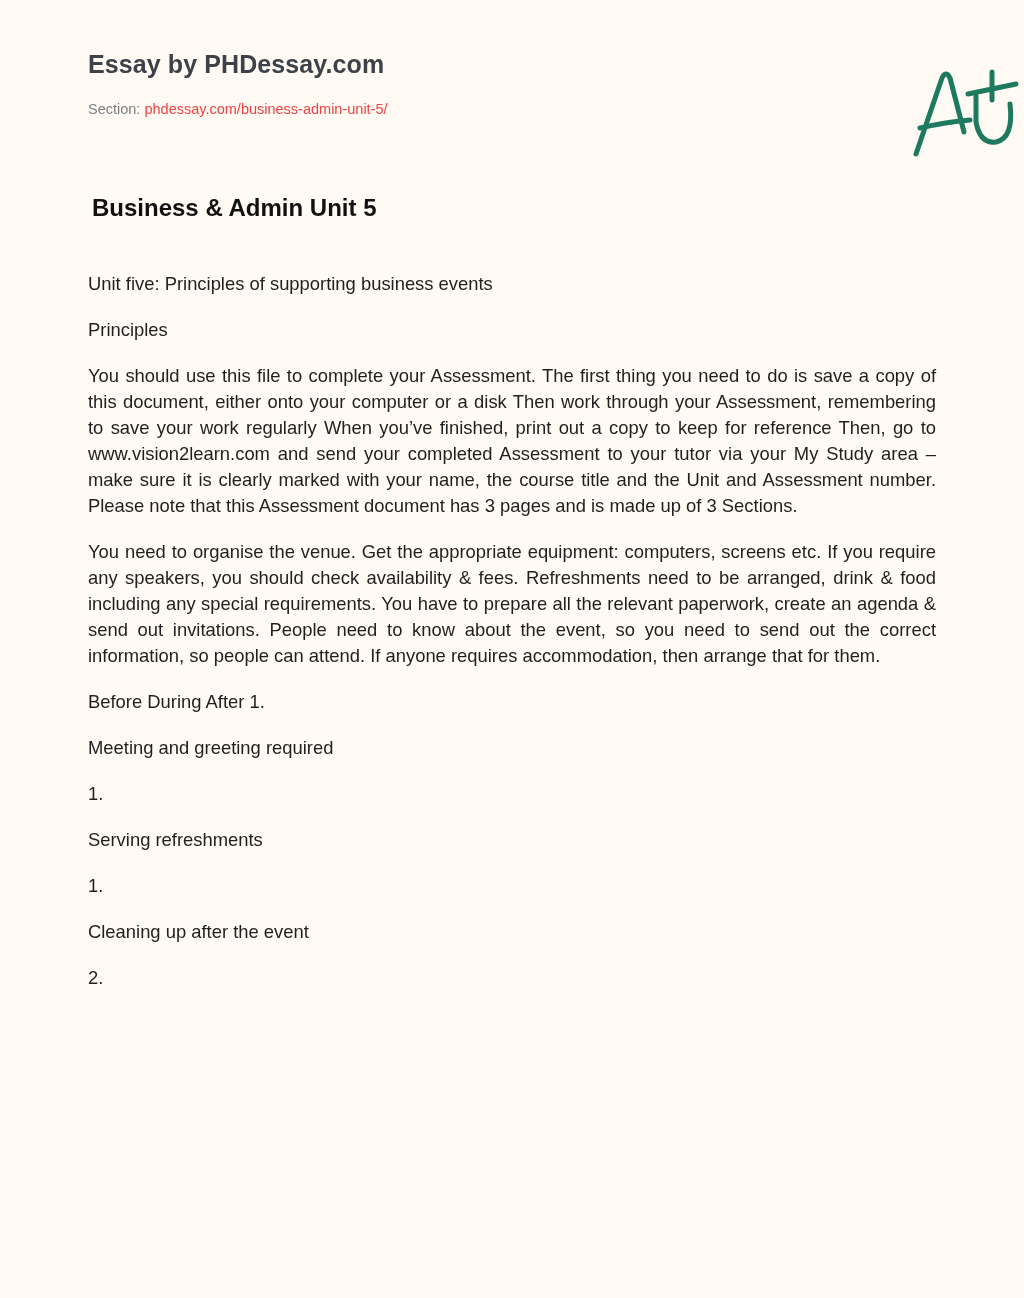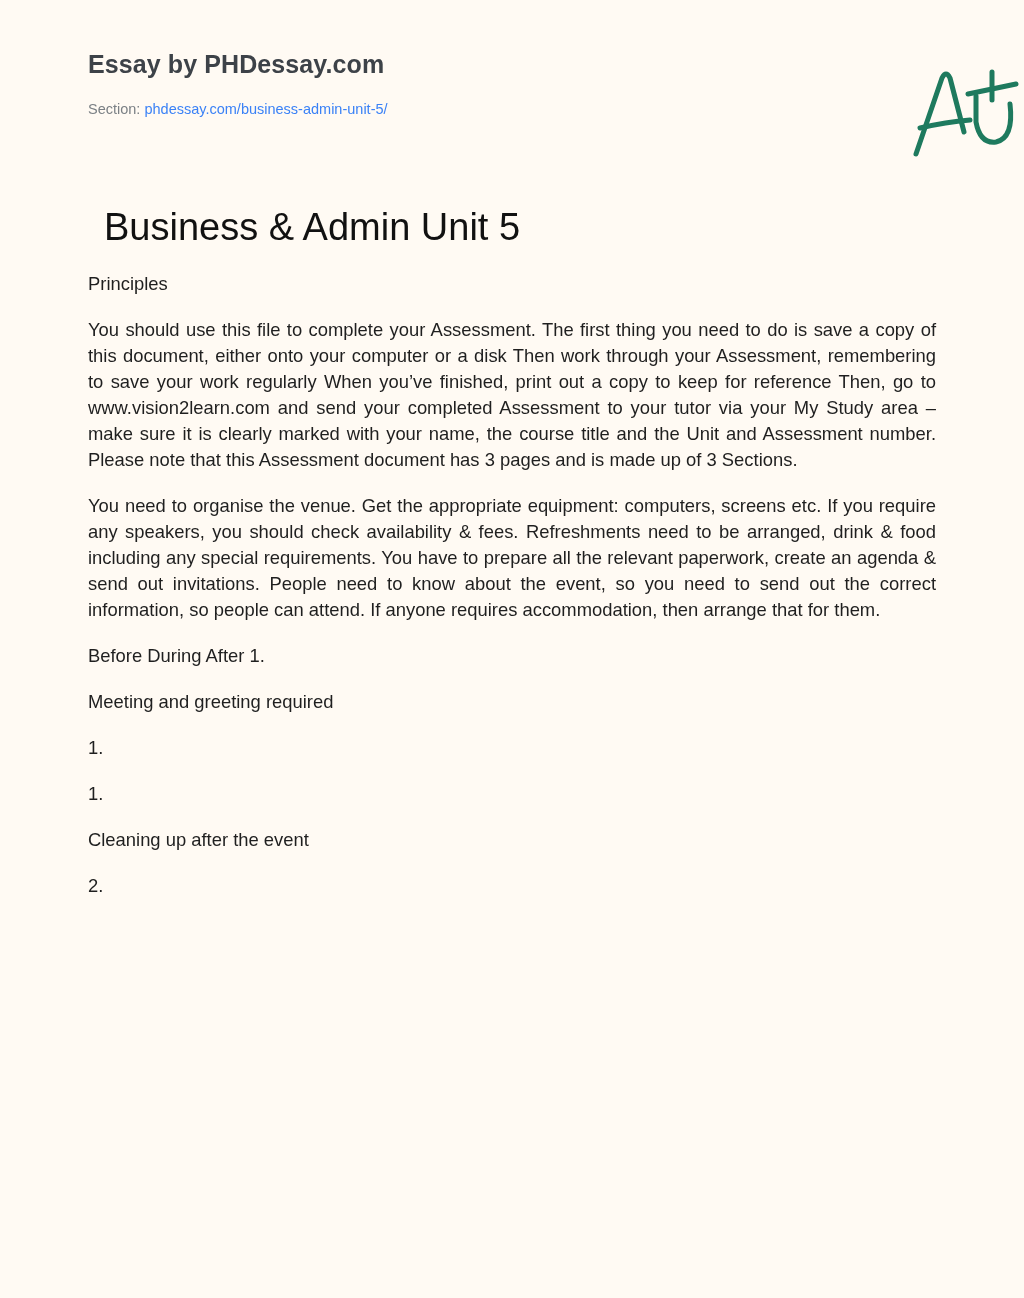--- a/index.html
+++ b/index.html
@@ -34,37 +34,37 @@
     }
     .source {
       position: absolute;
       top: 101px;
       left: 0;
       font-size: 14.5px;
       color: #7b8085;
       white-space: nowrap;
     }
     .source a {
-      color: #3b82f6;
+      color: #ef4444;
       text-decoration: none;
     }
     .logo {
       position: absolute;
       left: 818px;
       top: 60px;
       width: 116px;
       height: 104px;
     }
     .title {
       position: absolute;
       top: 190px;
       left: 0;
-      margin: 16px;
-      font-size: 38px;
-      font-weight: normal;
+      margin: 4px;
+      font-size: 24px;
+      font-weight: bold;
       color: #111;
       white-space: nowrap;
     }
     .content {
       position: absolute;
       top: 271px;
       left: 0;
       width: 848px;
     }
     .content p {
@@ -91,23 +91,25 @@
       <path d="M14 68 Q40 62 64 60"></path>
       <path d="M70 36 L70 62 Q74 84 90 82 Q108 78 104 44"></path>
       <path d="M62 34 L110 24"></path>
       <path d="M86 12 L86 40"></path>
     </g>
   </svg>
 
   <h1 class="title">Business &amp; Admin Unit 5</h1>
 
   <div class="content">
+    <p>Unit five: Principles of supporting business events</p>
     <p>Principles</p>
     <p>You should use this file to complete your Assessment. The first thing you need to do is save a copy of this document, either onto your computer or a disk Then work through your Assessment, remembering to save your work regularly When you’ve finished, print out a copy to keep for reference Then, go to www.vision2learn.com and send your completed Assessment to your tutor via your My Study area – make sure it is clearly marked with your name, the course title and the Unit and Assessment number. Please note that this Assessment document has 3 pages and is made up of 3 Sections.</p>
     <p>You need to organise the venue. Get the appropriate equipment: computers, screens etc. If you require any speakers, you should check availability &amp; fees. Refreshments need to be arranged, drink &amp; food including any special requirements. You have to prepare all the relevant paperwork, create an agenda &amp; send out invitations. People need to know about the event, so you need to send out the correct information, so people can attend. If anyone requires accommodation, then arrange that for them.</p>
     <p>Before During After 1.</p>
     <p>Meeting and greeting required</p>
     <p>1.</p>
+    <p>Serving refreshments</p>
     <p>1.</p>
     <p>Cleaning up after the event</p>
     <p>2.</p>
   </div>
 </div>
 
 </body></html>

